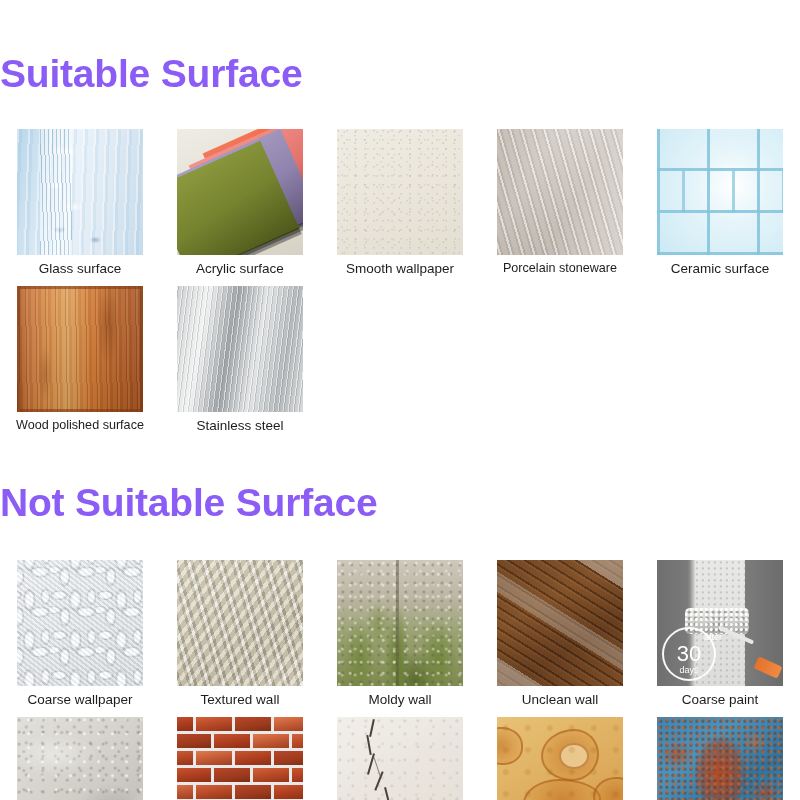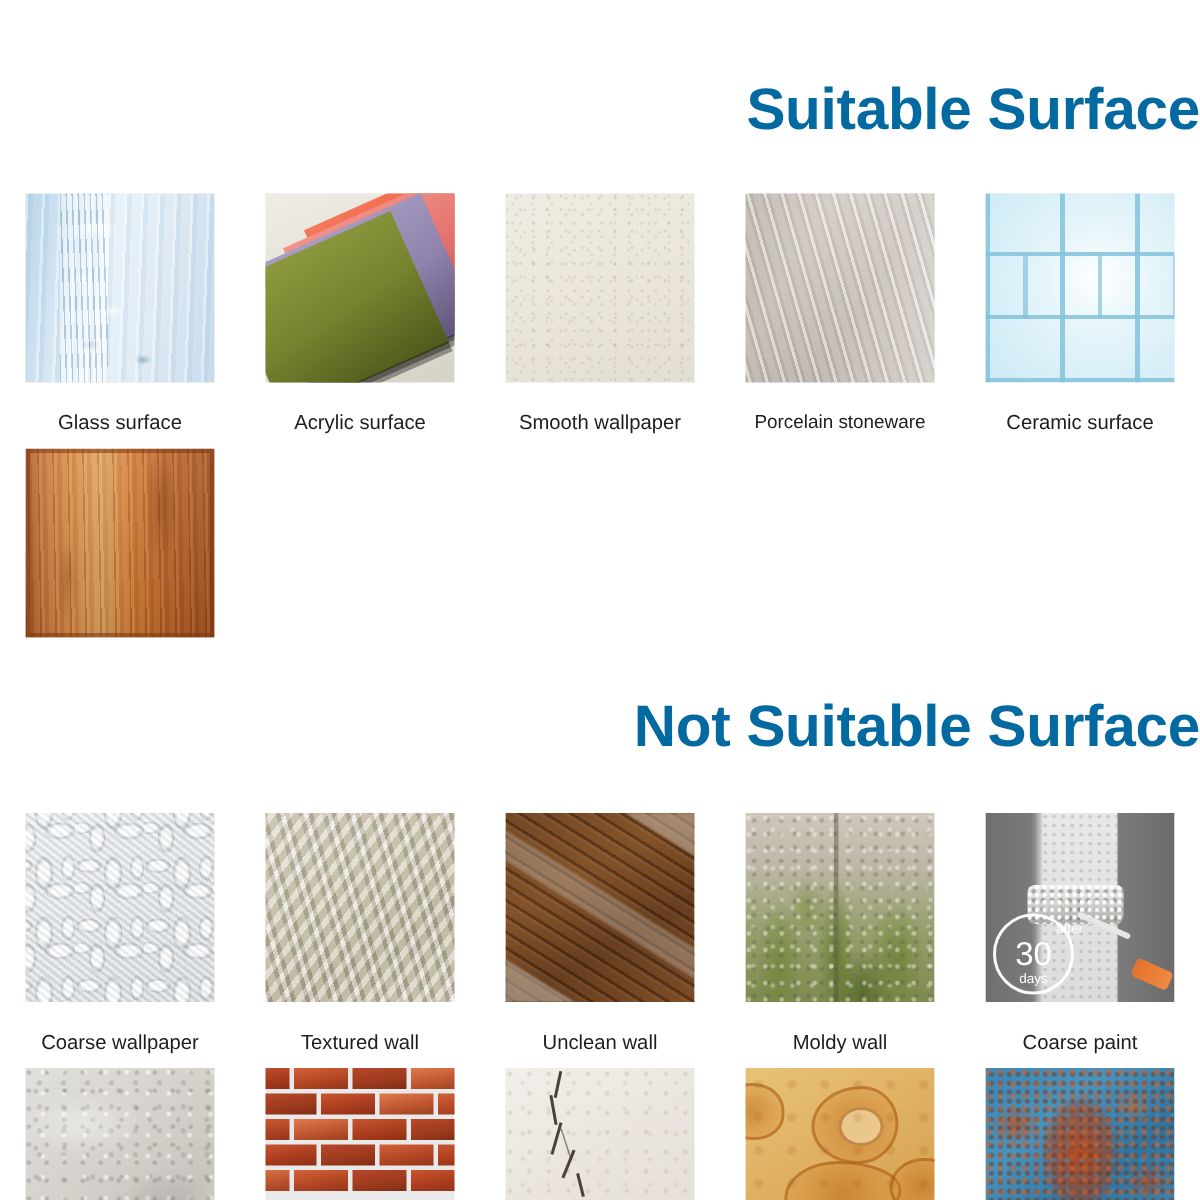--- a/index.html
+++ b/index.html
@@ -4,22 +4,22 @@
 <style>
   html,body{margin:0;padding:0;}
   body{
     width:800px;height:800px;background:#ffffff;
     font-family:"Liberation Sans", sans-serif;
     overflow:hidden;
   }
   .page{width:800px;height:800px;position:relative;}
 
   .heading{
-    text-align:right;
-    color:#0369a1;
+    text-align:left;
+    color:#8b5cf6;
     font-size:39px;
     font-weight:700;
     letter-spacing:-0.2px;
     line-height:1;
   }
   #heading-suitable{padding-top:28px;padding-bottom:10px;}
   #heading-not-suitable{padding-top:14px;padding-bottom:12px;}
 
   .grid{
     display:grid;
@@ -32,21 +32,21 @@
     display:flex;flex-direction:column;align-items:center;
   }
   .thumb{
     width:126px;height:126px;
     overflow:hidden;position:relative;
     background:#e9e9e9;
   }
   .cap{
     font-size:13.5px;color:#1d1d1d;
     text-align:center;line-height:1.1;
-    padding:20px 2px 9px 2px;
+    padding:7px 2px 9px 2px;
     width:158px;
     white-space:nowrap;
   }
   .cap.small{font-size:12.6px;}
   .tx{position:absolute;inset:0;}
 
   
   .glass{
     background:
       radial-gradient(ellipse 20px 8px at 38% 18%, rgba(255,255,255,.95), transparent 70%),
@@ -462,58 +462,65 @@
           <div class="tilegrid"></div>
         </div>
       </div>
       <div class="cap">Ceramic surface</div>
     </div>
 
     <div class="cell">
       <div class="thumb">
         <div class="tx wood"></div>
       </div>
-    </div>
-
+      <div class="cap small">Wood polished surface</div>
+    </div>
+
+    <div class="cell">
+      <div class="thumb">
+        <div class="tx steel"></div>
+      </div>
+      <div class="cap">Stainless steel</div>
+    </div>
 
 
   </div>
 
   <h1 class="heading" id="heading-not-suitable">Not Suitable Surface</h1>
 
   <div class="grid">
 
     <div class="cell">
       <div class="thumb">
         <div class="tx coarse"></div>
       </div>
       <div class="cap">Coarse wallpaper</div>
     </div>
 
     <div class="cell">
       <div class="thumb">
         <div class="tx textured"></div>
       </div>
       <div class="cap">Textured wall</div>
-    </div>
-
-    <div class="cell">
-      <div class="thumb">
-        <div class="tx unclean"></div>
-      </div>
-      <div class="cap">Unclean wall</div>
     </div>
 
     <div class="cell">
       <div class="thumb">
         <div class="tx moldy">
           <div class="seam"></div>
         </div>
       </div>
       <div class="cap">Moldy wall</div>
+    </div>
+
+    <div class="cell">
+      <div class="thumb">
+        <div class="tx unclean"></div>
+      </div>
+      <div class="cap">Unclean wall</div>
     </div>
 
     <div class="cell">
       <div class="thumb">
         <div class="tx fresh">
           <div class="stripe"></div>
           <div class="roller"></div>
           <div class="handle"></div>
           <div class="grip"></div>
           <div class="badge">

